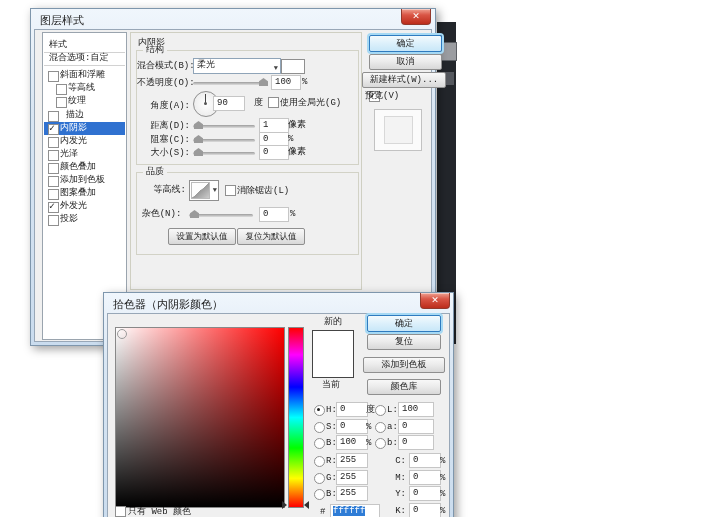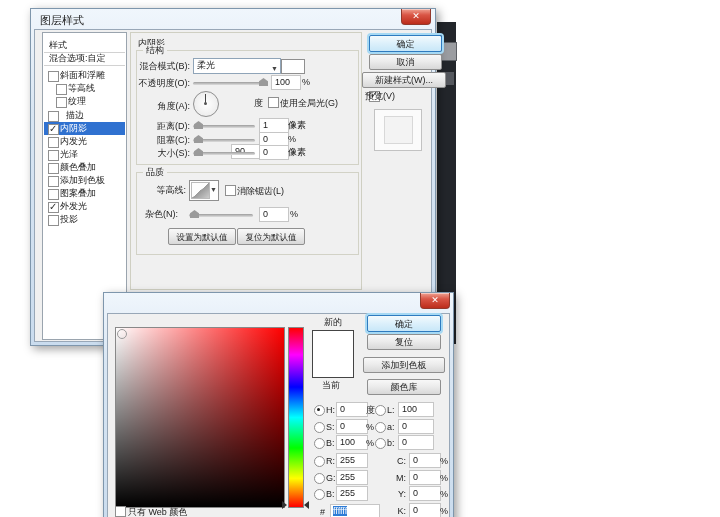--- a/index.html
+++ b/index.html
@@ -9,21 +9,21 @@
   .lbl{position:absolute;font-size:9px;line-height:11px;white-space:nowrap;color:#222;}
   .lbl.r{text-align:right;}
   
   .win{position:absolute;background:linear-gradient(180deg,#f0f6fc,#d9e6f3 30%,#cadcee);
        border:1px solid #7e96ac;box-shadow:3px 3px 9px rgba(0,0,0,.38);}
   .titlebar{position:absolute;left:0;top:0;right:0;height:20px;}
   .title{position:absolute;left:9px;top:4px;font-size:11px;color:#1b1b1b;white-space:nowrap;}
   .closebtn{position:absolute;top:0px;width:28px;height:15px;border:1px solid #93392c;border-top:none;
        border-radius:0 0 4px 4px;background:linear-gradient(180deg,#f0a292,#d95545 40%,#bc2d1c);
        color:#fff;font-size:9px;line-height:14px;text-align:center;box-shadow:inset 0 1px 0 rgba(255,255,255,.45);}
-  .client{position:absolute;left:3px;right:3px;top:20px;bottom:3px;background:#f0f0f0;border:1px solid #98a7b7;}
+  .client{position:absolute;left:3px;right:3px;top:20px;bottom:3px;background:#f0f0f0;border:1px solid #98a7b7;font-family:Liberation Mono, monospace;}
   
   .btn{position:absolute;font-size:9px;line-height:12px;display:flex;align-items:center;justify-content:center;
        background:linear-gradient(180deg,#f8f8f8,#ececec 45%,#d8d8d8);border:1px solid #8f8f8f;border-radius:2px;color:#222;}
   .btn.def{border:1px solid #2f7bbf;box-shadow:0 0 0 2px #a6d9f4;background:linear-gradient(180deg,#f3fafd,#dcf0fb 50%,#c8e7f8);}
   .gb{position:absolute;border:1px solid #d2d2c6;}
   .legend{position:absolute;top:-6px;left:6px;background:#f0f0f0;padding:0 3px;font-size:9px;line-height:11px;}
   .vbox{position:absolute;background:#fff;border:1px solid #c6c6c6;font-size:9px;line-height:11px;padding:1px 3px;}
   .slider{position:absolute;height:3px;background:linear-gradient(#9c9c9c,#dedede);border-radius:2px;}
   .handle{position:absolute;width:9px;height:8px;background:#9a9a9a;
        clip-path:polygon(50% 0,100% 42%,100% 100%,0 100%,0 42%);}
@@ -137,21 +137,21 @@
         <div class="slider" style="left:56px;top:31px;width:72px;"></div>
         <span class="handle" style="left:122px;top:27px;"></span>
         <div class="vbox" style="left:134px;top:24px;width:22px;">100</div>
         <div class="lbl" style="left:165px;top:26px;">%</div>
 
         <div class="lbl r" style="left:0px;top:50px;width:53px;">角度(A):</div>
         <div class="dial" style="left:56px;top:40px;">
             <span class="needle"></span>
             <span class="dialdot"></span>
           </div>
-        <div class="vbox" style="left:94px;top:45px;width:24px;margin-top:48px;">90</div>
+        <div class="vbox" style="left:76px;top:45px;width:24px;">90</div>
         <div class="lbl" style="left:117px;top:47px;">度</div>
         <span class="chk" style="left:131px;top:46px;"></span>
         <div class="lbl" style="left:143px;top:47px;">使用全局光(G)</div>
 
         <div class="lbl r" style="left:0px;top:70px;width:53px;">距离(D):</div>
         <div class="slider" style="left:56px;top:74px;width:62px;"></div>
         <span class="handle" style="left:57px;top:70px;"></span>
         <div class="vbox" style="left:122px;top:67px;width:22px;">1</div>
         <div class="lbl" style="left:151px;top:69px;">像素</div>
 
@@ -193,20 +193,21 @@
     <span class="chk on" style="left:334px;top:61px;"></span>
     <div class="lbl" style="left:330px;top:61px;">预览(V)</div>
     <div class="abs" style="left:339px;top:79px;width:46px;height:40px;background:#fbfbfb;border:1px solid #c2c2c2;">
       <span class="abs" style="left:9px;top:6px;width:27px;height:26px;background:#f3f3f3;border:1px solid #d8d8d8;"></span>
     </div>
   </div>
 </div>
 
 <div class="win" style="left:103px;top:292px;width:349px;height:232px;z-index:3;">
   <div class="titlebar">
+    <div class="title">拾色器（内阴影颜色）</div>
     <div class="closebtn" style="right:3px;">✕</div>
   </div>
   <div class="client">
 
     <div class="svfield" style="left:7px;top:13px;width:168px;height:179px;">
       <span class="abs" style="left:1px;top:1px;width:8px;height:8px;border:1px solid #9a9a9a;border-radius:50%;"></span>
     </div>
 
     <div class="huebar" style="left:180px;top:13px;width:14px;height:179px;"></div>
     <span class="tri-r" style="left:174px;top:187px;"></span>

